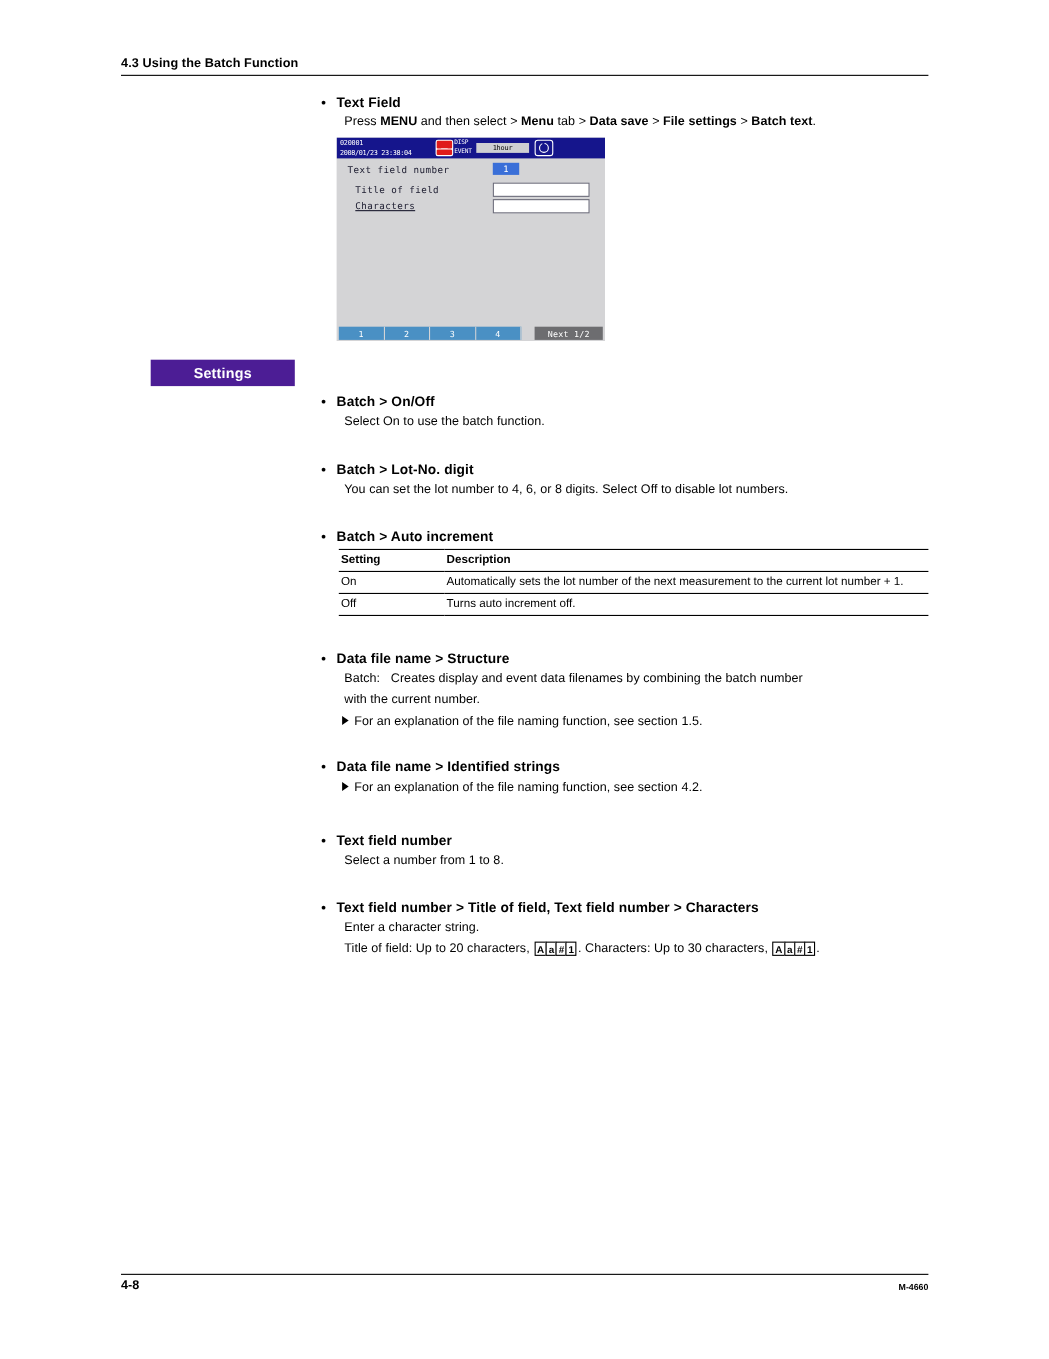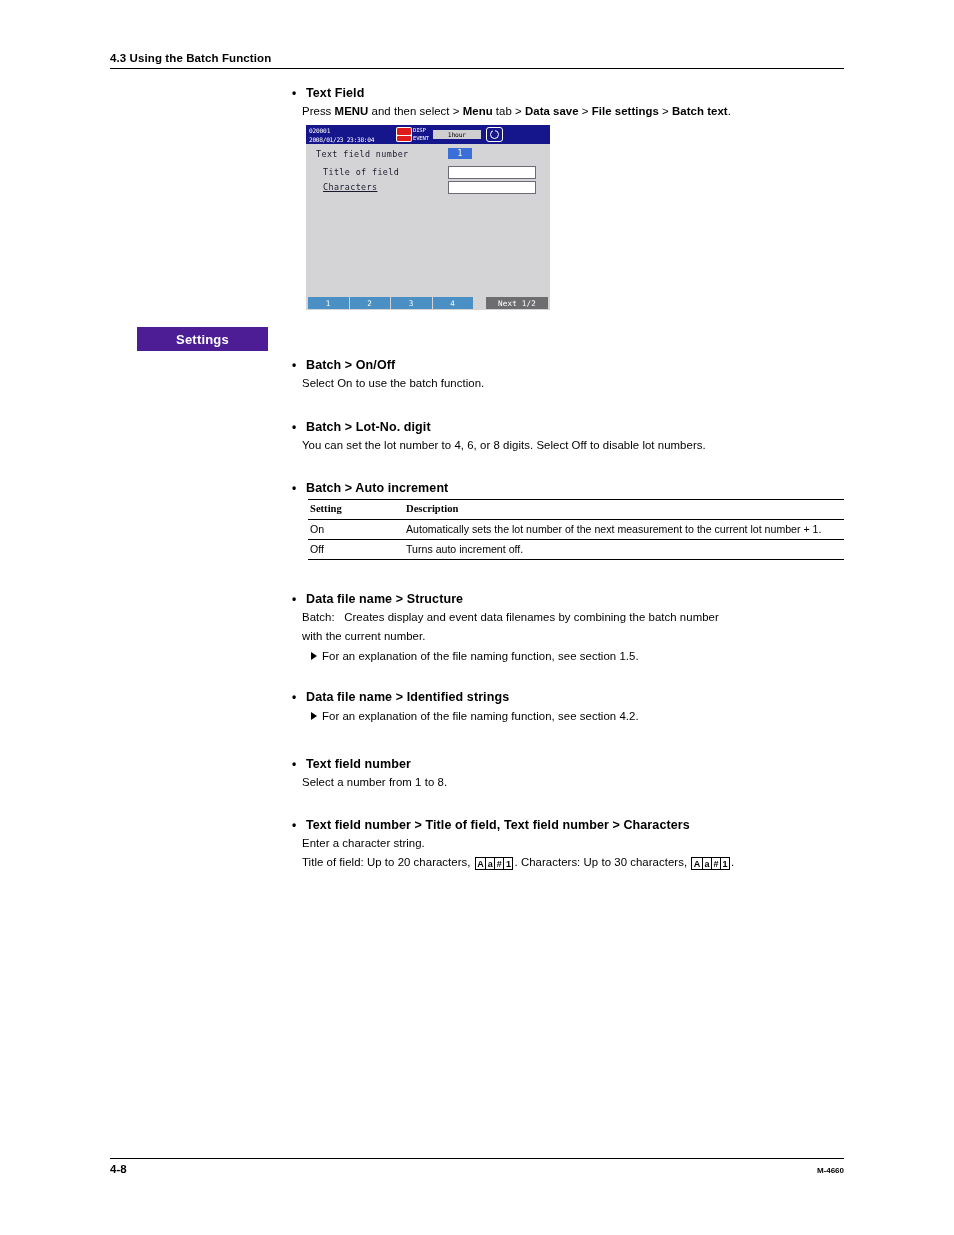--- a/index.html
+++ b/index.html
@@ -43,21 +43,21 @@
   .bullet-dot {
     width: 14px;
     flex: 0 0 14px;
     font-size: 12px;
     line-height: 1;
   }
   .bullet-text { letter-spacing: 0.1px; }
   .body-line {
     font-size: 11.4px;
     line-height: 16.5px;
-    margin-left: 10px;
+    margin-left: 21px;
     letter-spacing: 0.05px;
   }
   .body-line.indent-note {
     margin-left: 14px;
     display: flex;
     align-items: baseline;
   }
   .tri {
     display: inline-block;
     width: 0; height: 0;
@@ -96,21 +96,21 @@
     border-collapse: collapse;
     font-size: 10.6px;
   }
   .desc-table th, .desc-table td {
     text-align: left;
     vertical-align: top;
     padding: 2px 0 3px 0;
     line-height: 14px;
   }
   .desc-table th { font-weight: bold; }
-  .desc-table thead tr { border-top: 1.4px solid #000; border-bottom: 1px solid #000; font-family: Liberation Serif, serif; }
+  .desc-table thead tr { border-top: 1.4px solid #000; border-bottom: 1px solid #000; }
   .desc-table tbody tr { border-bottom: 1px solid #000; }
   .col-setting { width: 96px; padding-left: 2px !important; }
   .col-desc { padding-left: 2px !important; }
 
   
   .charbadge {
     display: inline-flex;
     vertical-align: -1px;
     margin: 0 1px;
   }

